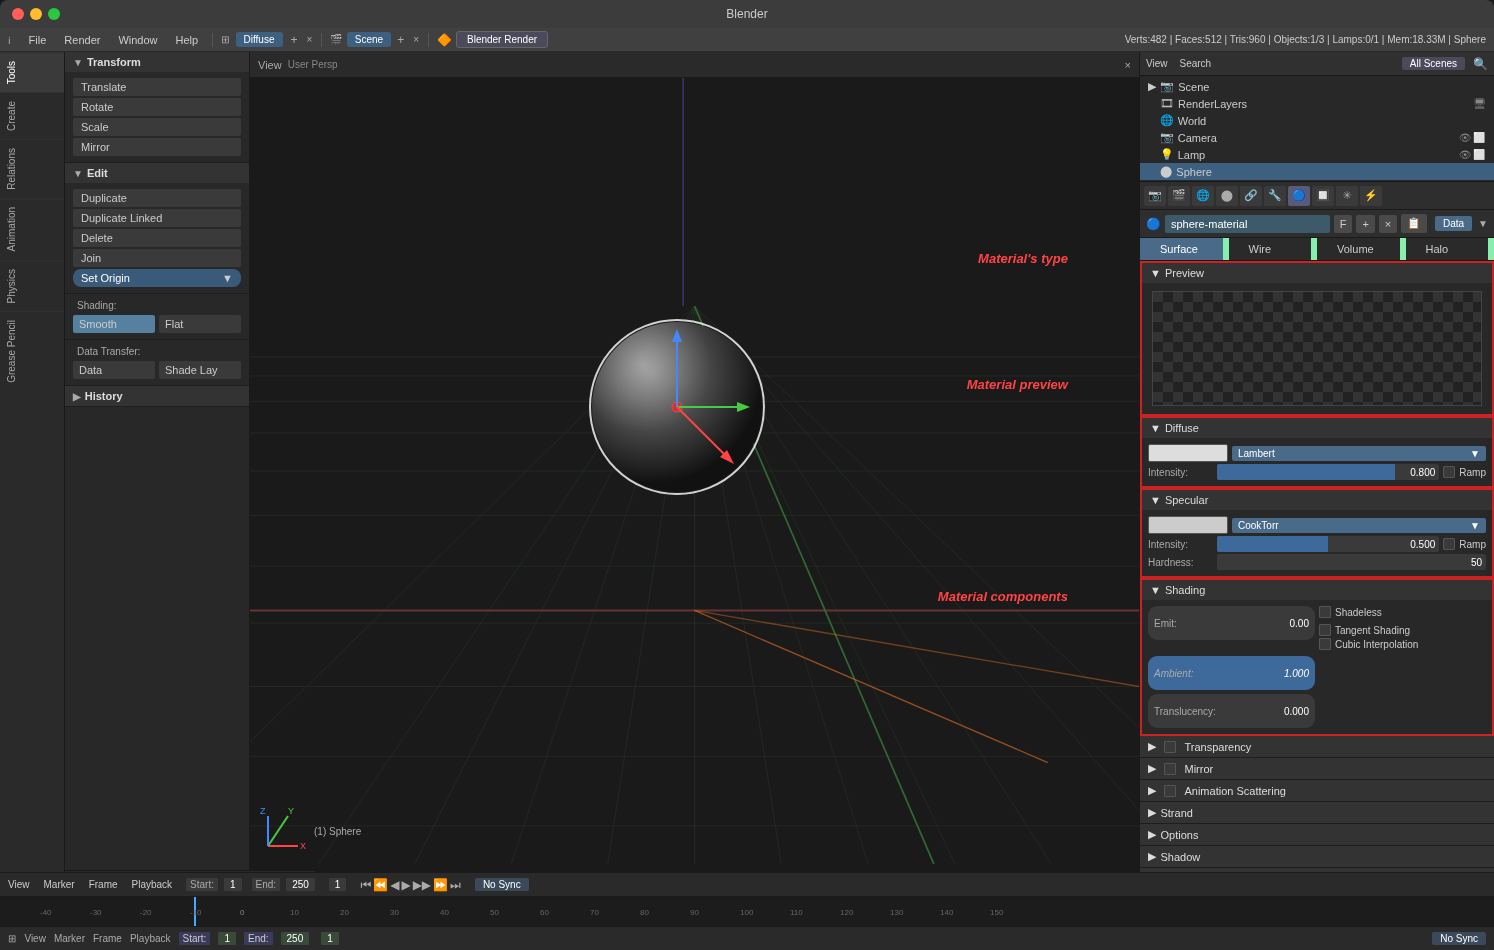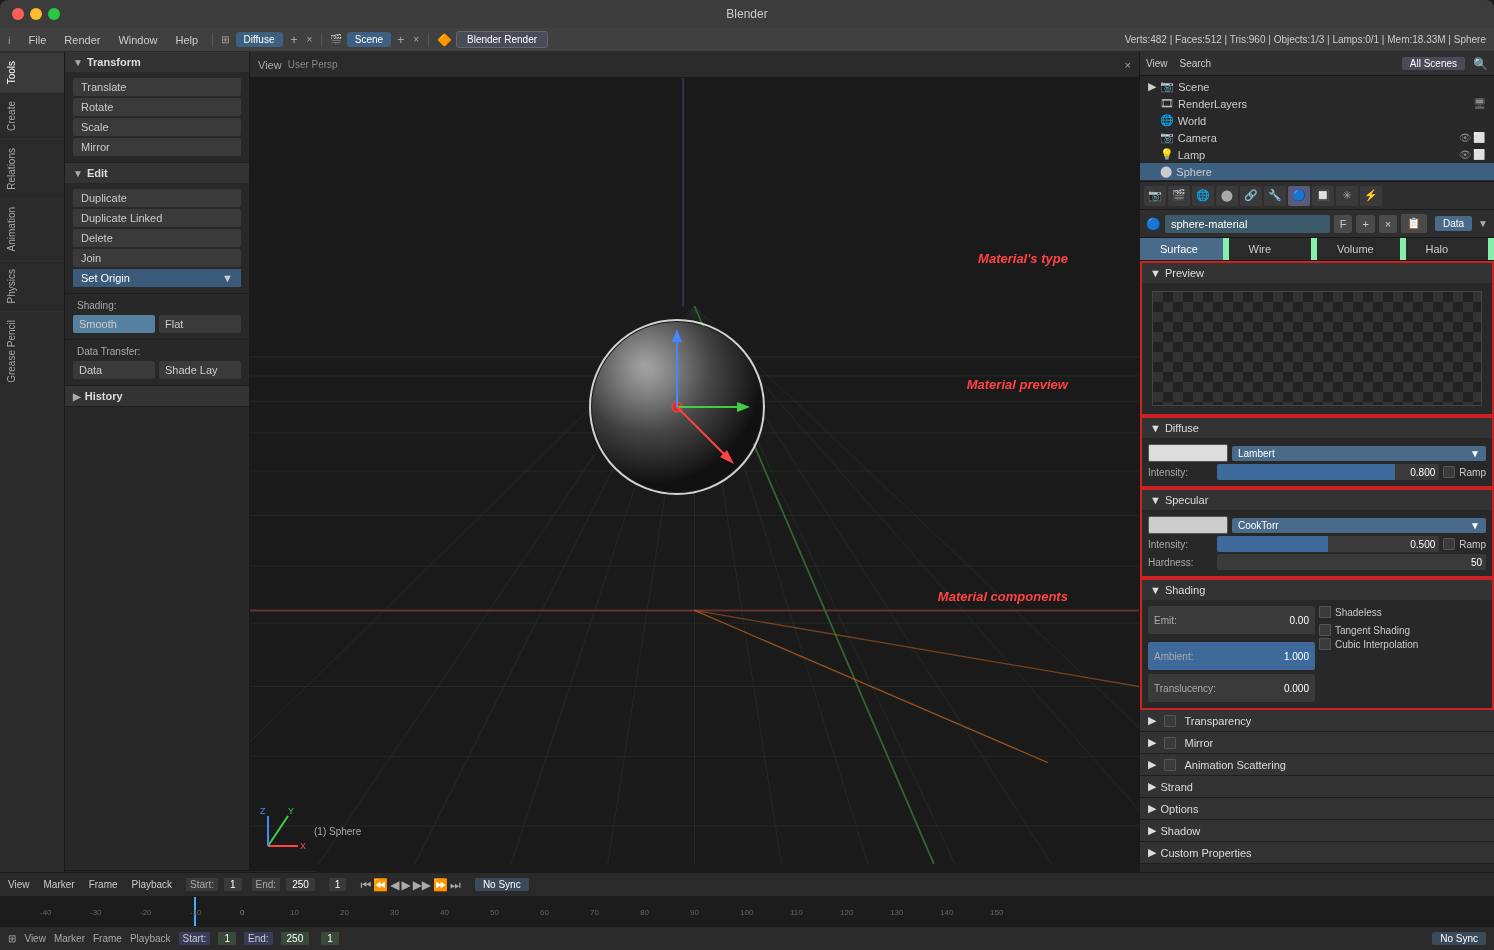--- a/index.html
+++ b/index.html
@@ -36,21 +36,21 @@
 
     
     .left-panel { width: 185px; background: #282828; border-right: 1px solid #1a1a1a; overflow-y: auto; flex-shrink: 0; }
     .panel-section { border-bottom: 1px solid #1e1e1e; }
     .panel-section-header { background: #333; color: #ddd; padding: 4px 8px; font-size: 11px; font-weight: bold; cursor: pointer; display: flex; align-items: center; gap: 4px; }
     .panel-section-header .arrow { color: #aaa; font-size: 10px; }
     .panel-btn { background: #3a3a3a; border: none; color: #ccc; padding: 3px 8px; margin: 2px 4px; font-size: 11px; cursor: pointer; border-radius: 2px; display: block; width: calc(100% - 8px); text-align: left; }
     .panel-btn-row { display: flex; gap: 4px; padding: 2px 4px; }
     .panel-btn-half { background: #3a3a3a; border: none; color: #ccc; padding: 3px 6px; font-size: 11px; cursor: pointer; border-radius: 2px; flex: 1; text-align: left; }
     .panel-btn-half.active { background: #5680a0; }
-    .panel-dropdown { background: #3a5a7a; color: #fff; padding: 3px 8px; margin: 2px 4px; border-radius: 0; display: flex; align-items: center; justify-content: space-between; cursor: pointer; }
+    .panel-dropdown { background: #3a5a7a; color: #fff; padding: 3px 8px; margin: 2px 4px; border-radius: 8px; display: flex; align-items: center; justify-content: space-between; cursor: pointer; }
     .panel-dropdown .arrow { color: #ccc; }
     .panel-subsection { padding: 4px; }
     .shading-label { color: #aaa; font-size: 10px; padding: 2px 8px; }
 
     
     .viewport { flex: 1; background: #1a1a1a; position: relative; overflow: hidden; }
     .viewport-header { background: #2a2a2a; height: 26px; display: flex; align-items: center; padding: 0 8px; gap: 6px; border-bottom: 1px solid #1a1a1a; }
 
     
     .viewport-svg { position: absolute; top: 0; left: 0; width: 100%; height: 100%; }
@@ -117,21 +117,21 @@
     .timeline-body { flex: 1; background: #1e1e1e; position: relative; overflow: hidden; }
 
     
     .status-bar { height: 24px; background: #2a2a2a; display: flex; align-items: center; padding: 0 8px; gap: 8px; border-top: 1px solid #1a1a1a; }
     .status-item { color: #aaa; font-size: 10px; }
 
     .viewport-inner { position: absolute; top: 26px; left: 0; right: 0; bottom: 26px; background: #1e1e1e; overflow: hidden; }
 
     .coord-label { position: absolute; bottom: 8px; left: 8px; display: flex; align-items: center; gap: 6px; }
 
-    .prop-full-slider { height: 28px; background: #3a3a3a; border-radius: 2px; position: relative; margin: 2px 0; cursor: pointer; overflow: hidden; }
+    .prop-full-slider { height: 34px; background: #3a3a3a; border-radius: 9px; position: relative; margin: 2px 0; cursor: pointer; overflow: hidden; }
     .prop-full-slider-fill { height: 100%; background: #3d6a9a; }
     .prop-full-slider-label { position: absolute; left: 6px; top: 0; height: 100%; display: flex; align-items: center; font-size: 10px; color: #aaa; }
     .prop-full-slider-val { position: absolute; right: 6px; top: 0; height: 100%; display: flex; align-items: center; font-size: 10px; color: #fff; }
 
     .outline-red-border { border: 2px solid #cc2222; }
   </style>
 </head>
 <body>
 
 <div class="titlebar">
@@ -550,21 +550,21 @@
         </div>
         <div class="prop-section-body">
           <div style="display:grid;grid-template-columns:1fr 1fr;gap:4px;">
 
             <div>
               <div class="prop-full-slider">
                 <div class="prop-full-slider-fill" style="width:0%;"></div>
                 <span class="prop-full-slider-label">Emit:</span>
                 <span class="prop-full-slider-val">0.00</span>
               </div>
-              <div class="prop-full-slider" style="margin-top:8px;">
+              <div class="prop-full-slider" style="margin-top:16px;font-style:italic;">
                 <div class="prop-full-slider-fill" style="width:100%;"></div>
                 <span class="prop-full-slider-label">Ambient:</span>
                 <span class="prop-full-slider-val">1.000</span>
               </div>
               <div class="prop-full-slider" style="margin-top:4px;">
                 <div class="prop-full-slider-fill" style="width:0%;"></div>
                 <span class="prop-full-slider-label">Translucency:</span>
                 <span class="prop-full-slider-val">0.000</span>
               </div>
             </div>

